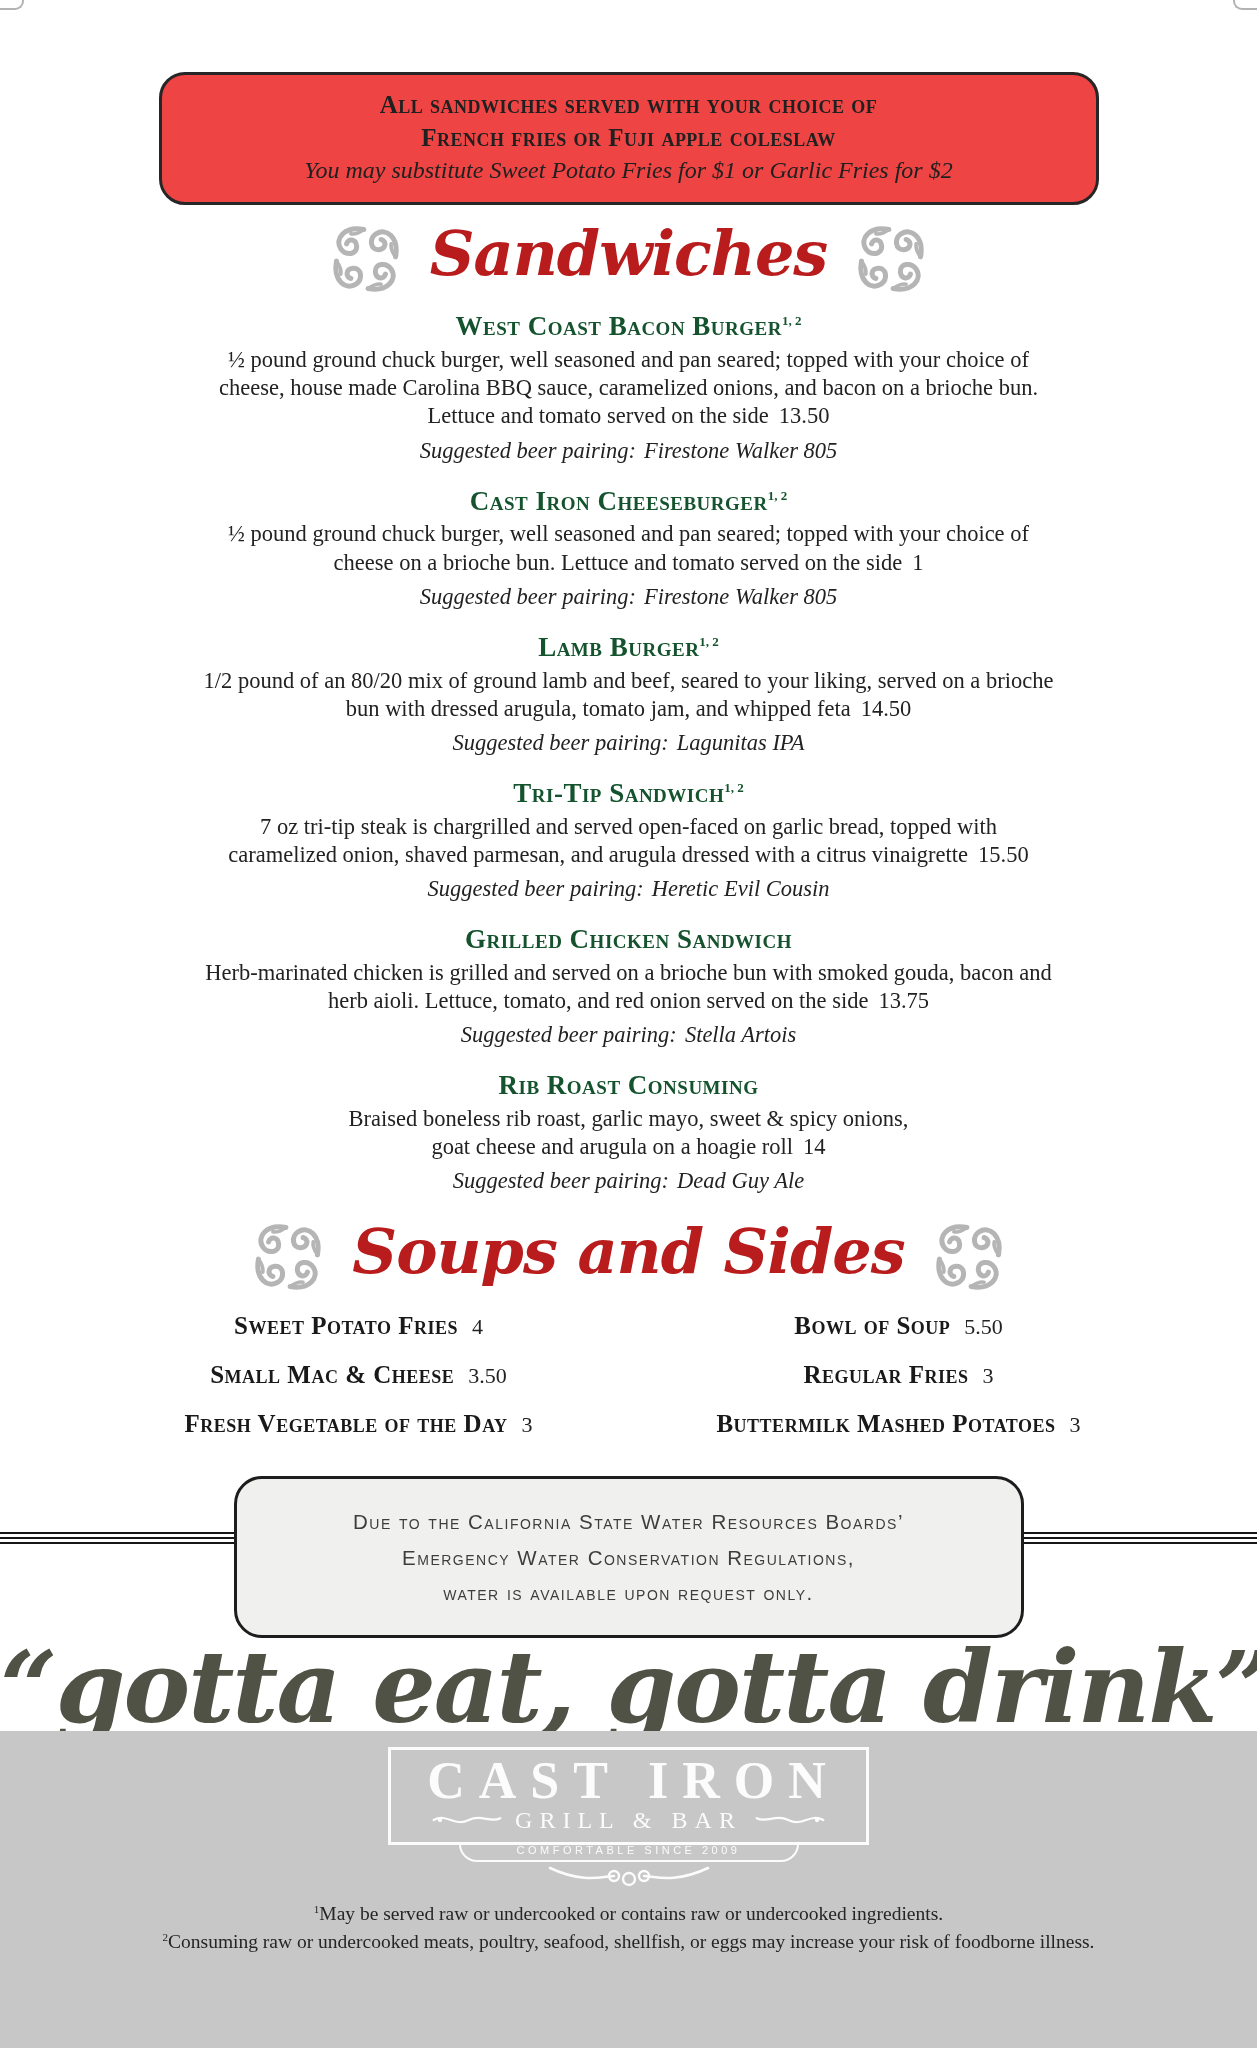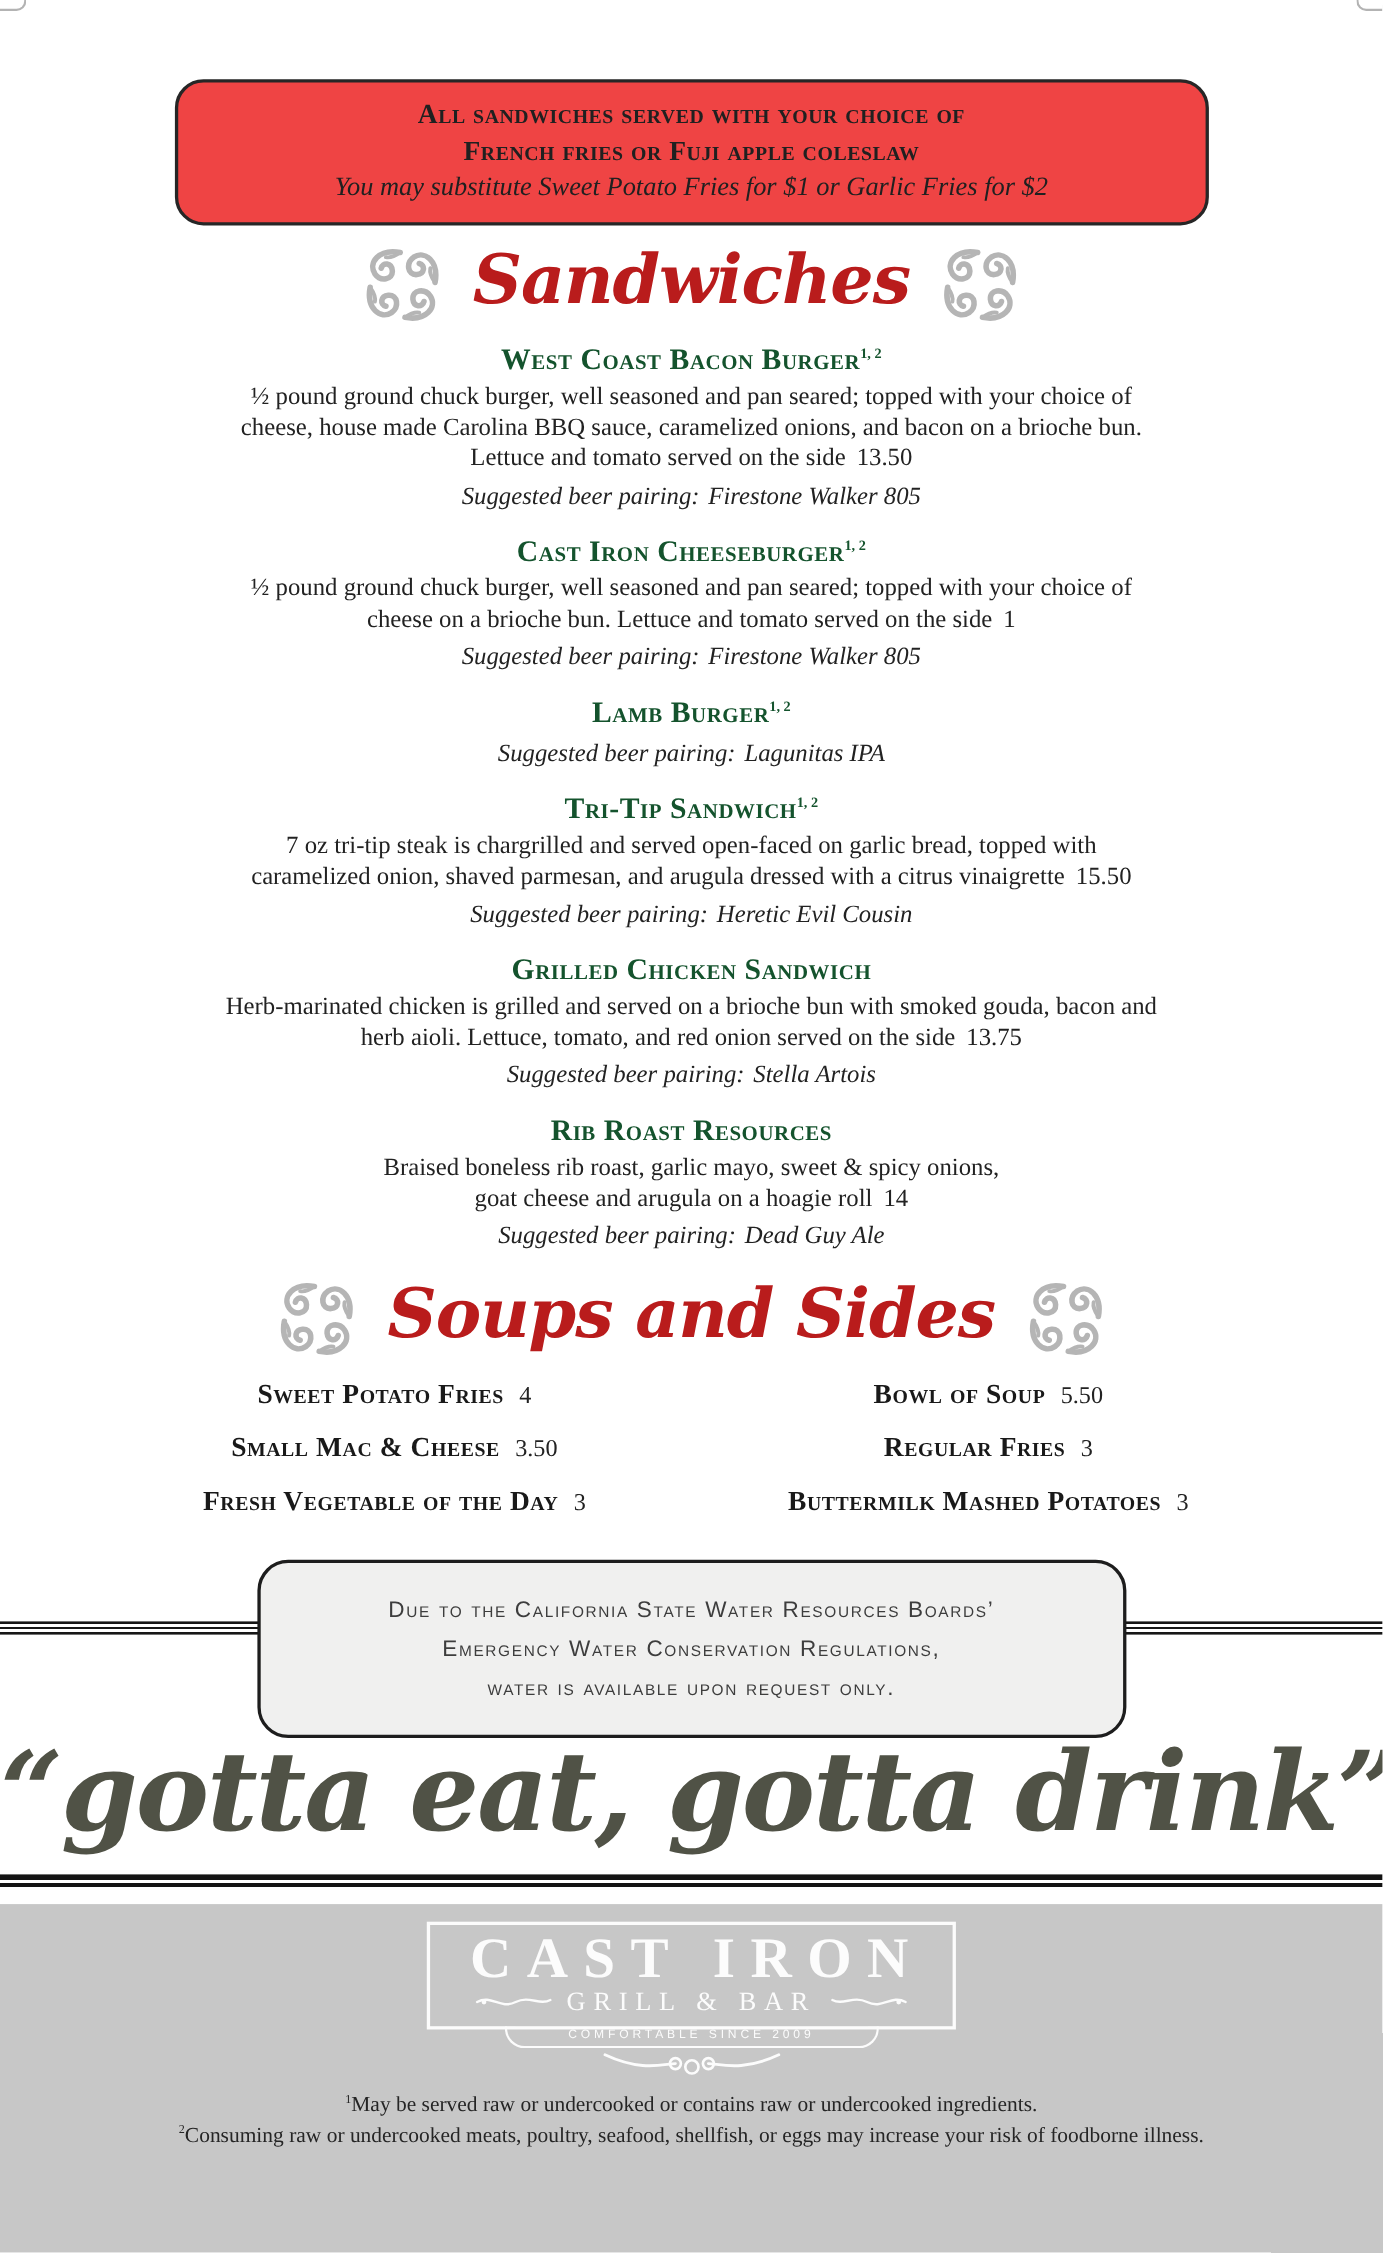--- a/index.html
+++ b/index.html
@@ -211,37 +211,38 @@
     </div>
 
     <div class="menu-item">
       <div class="item-name"><span>Cast Iron Cheeseburger</span><sup>1, 2</sup></div>
       <p class="item-desc"><span>½ pound ground chuck burger, well seasoned and pan seared; topped with your choice of cheese on a brioche bun.  Lettuce and tomato served on the side</span><span class="item-price">1</span></p>
       <p class="item-pairing"><span>Suggested beer pairing:</span><span class="pairing-name">Firestone Walker 805</span></p>
     </div>
 
     <div class="menu-item">
       <div class="item-name"><span>Lamb Burger</span><sup>1, 2</sup></div>
+      <p class="item-desc"><span>1/2 pound of an 80/20 mix of ground lamb and beef, seared to your liking, served on a brioche bun with dressed arugula, tomato jam, and whipped feta</span><span class="item-price">14.50</span></p>
       <p class="item-pairing"><span>Suggested beer pairing:</span><span class="pairing-name">Lagunitas IPA</span></p>
     </div>
 
     <div class="menu-item">
       <div class="item-name"><span>Tri-Tip Sandwich</span><sup>1, 2</sup></div>
       <p class="item-desc"><span>7 oz tri-tip steak is chargrilled and served open-faced on garlic bread, topped with caramelized onion, shaved parmesan, and arugula dressed with a citrus vinaigrette</span><span class="item-price">15.50</span></p>
       <p class="item-pairing"><span>Suggested beer pairing:</span><span class="pairing-name">Heretic Evil Cousin</span></p>
     </div>
 
     <div class="menu-item">
       <div class="item-name"><span>Grilled Chicken Sandwich</span></div>
       <p class="item-desc"><span>Herb-marinated chicken is grilled and served on a brioche bun with smoked gouda, bacon and herb aioli.  Lettuce, tomato, and red onion served on the side</span><span class="item-price">13.75</span></p>
       <p class="item-pairing"><span>Suggested beer pairing:</span><span class="pairing-name">Stella Artois</span></p>
     </div>
 
     <div class="menu-item">
-      <div class="item-name"><span>Rib Roast Resources</span></div>
+      <div class="item-name"><span>Rib Roast Consuming</span></div>
       <p class="item-desc narrow"><span>Braised boneless rib roast, garlic mayo, sweet &amp; spicy onions, goat cheese and arugula on a hoagie roll</span><span class="item-price">14</span></p>
       <p class="item-pairing"><span>Suggested beer pairing:</span><span class="pairing-name">Dead Guy Ale</span></p>
     </div>
 
   </div>
 
   <div class="section-header">
     <svg class="ornament">
         <use href="#flourish"></use>
       </svg>

